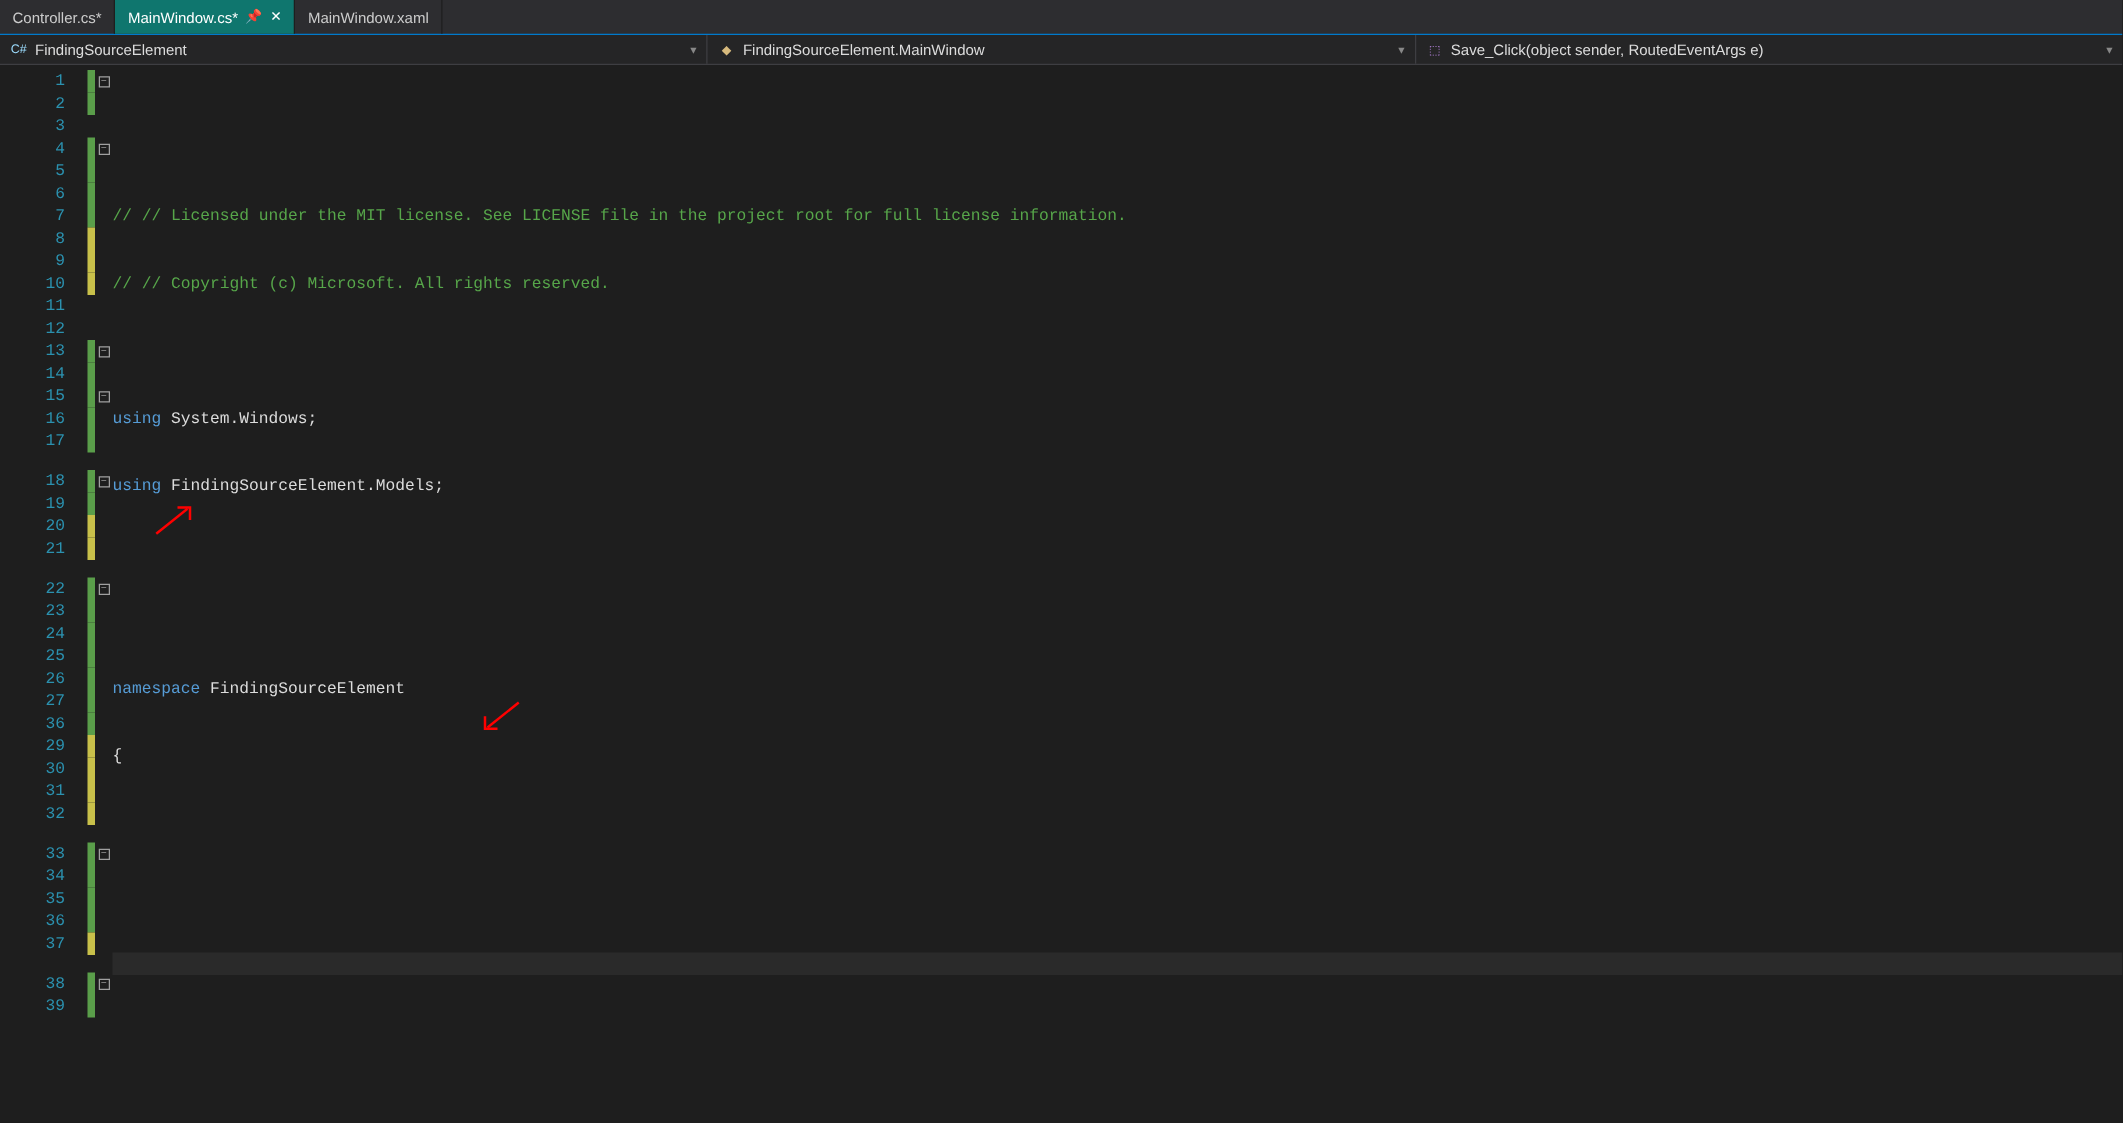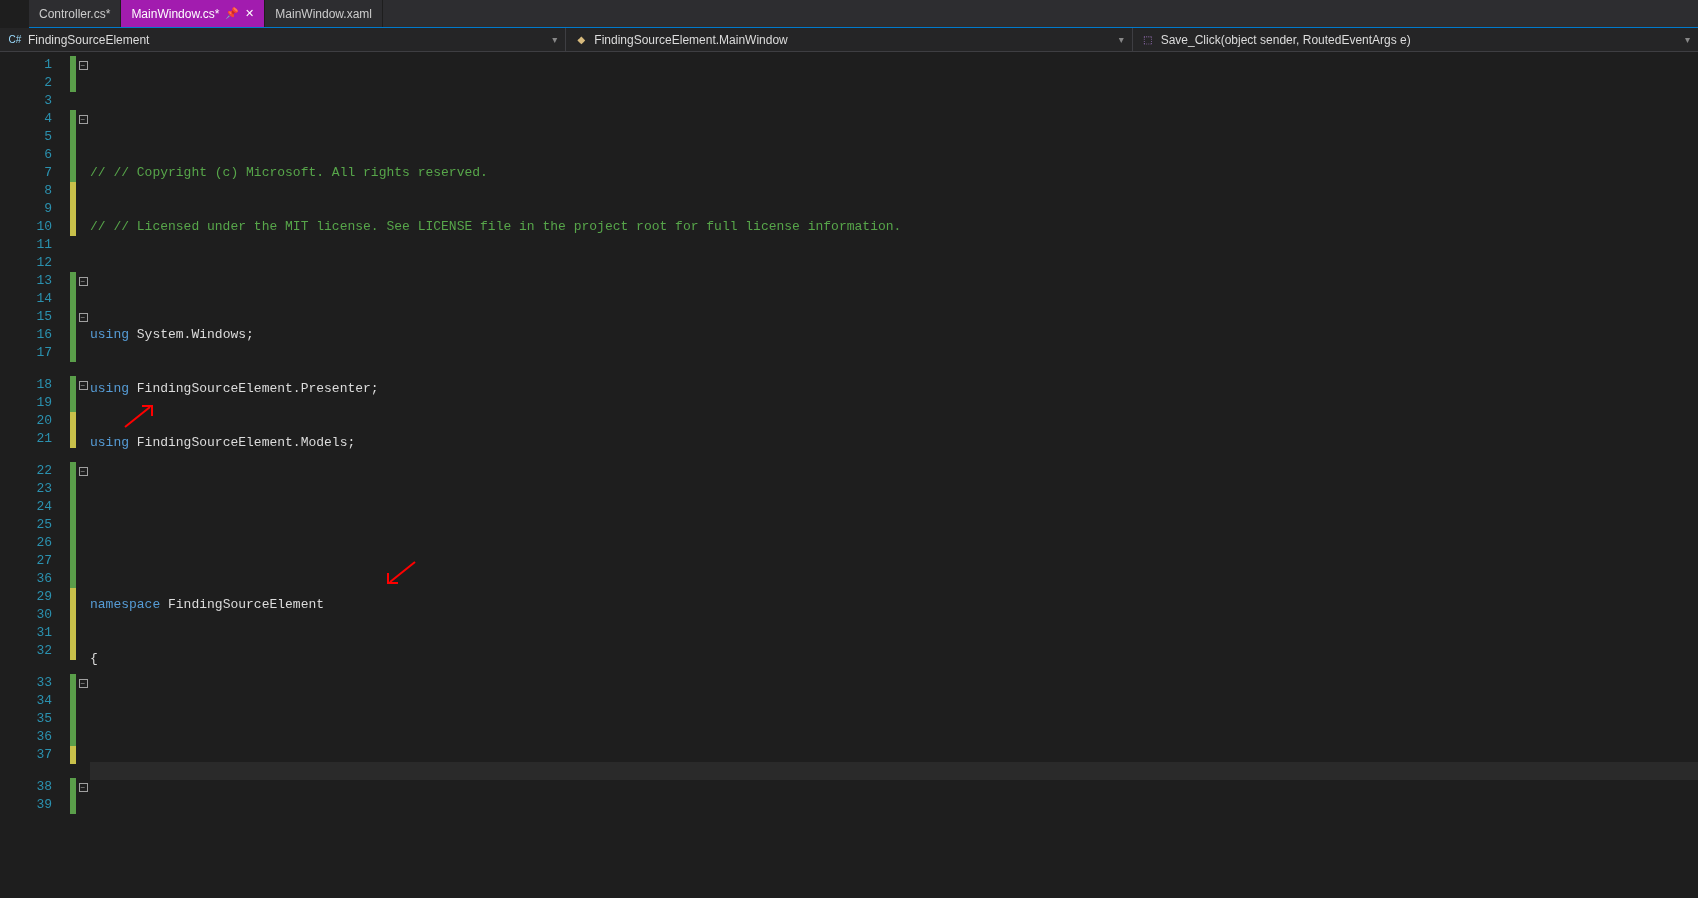--- a/index.html
+++ b/index.html
@@ -10,35 +10,34 @@
   font-size: 13px;
   width: 1698px;
   height: 898px;
   overflow: hidden;
 }
 .tabbar {
   display: flex;
   background: #2d2d30;
   height: 28px;
   border-bottom: 1px solid #007acc;
-  margin-left: 29px;
 }
 .tab {
   display: flex;
   align-items: center;
   padding: 0 10px;
   height: 100%;
   font-size: 12px;
   color: #cccccc;
   border-right: 1px solid #1e1e1e;
   cursor: pointer;
   font-family: "Segoe UI", Tahoma, sans-serif;
 }
 .tab.active {
-  background: #a21caf;
+  background: #0f766e;
   color: #ffffff;
 }
 .tab .pin, .tab .close {
   margin-left: 6px;
   font-size: 11px;
 }
 .navbar {
   display: flex;
   background: #252526;
   height: 24px;
@@ -330,25 +329,24 @@
     <div class="codelens-gap"></div>
     <div class="cc">
         <span class="box">−</span>
       </div>
     <div class="cc"></div>
   </div>
 
   <div class="code">
     <div class="highlight-line" style="top:670px;"></div>
 
+    <div class="line"><span class="com">// // Licensed under the MIT license. See LICENSE file in the project root for full license information.</span></div>
     <div class="line"><span class="com">// // Copyright (c) Microsoft. All rights reserved.</span></div>
-    <div class="line"><span class="com">// // Licensed under the MIT license. See LICENSE file in the project root for full license information.</span></div>
     <div class="line"></div>
     <div class="line"><span class="kw">using</span><span class="plain"> System.Windows;</span></div>
-    <div class="line"><span class="kw">using</span><span class="plain"> FindingSourceElement.Presenter;</span></div>
     <div class="line"><span class="kw">using</span><span class="plain"> FindingSourceElement.Models;</span></div>
     <div class="line"></div>
     <div class="line"></div>
     <div class="line"><span class="kw">namespace</span><span class="plain"> FindingSourceElement</span></div>
     <div class="line"><span class="plain">{</span></div>
     
     
     
     
     

